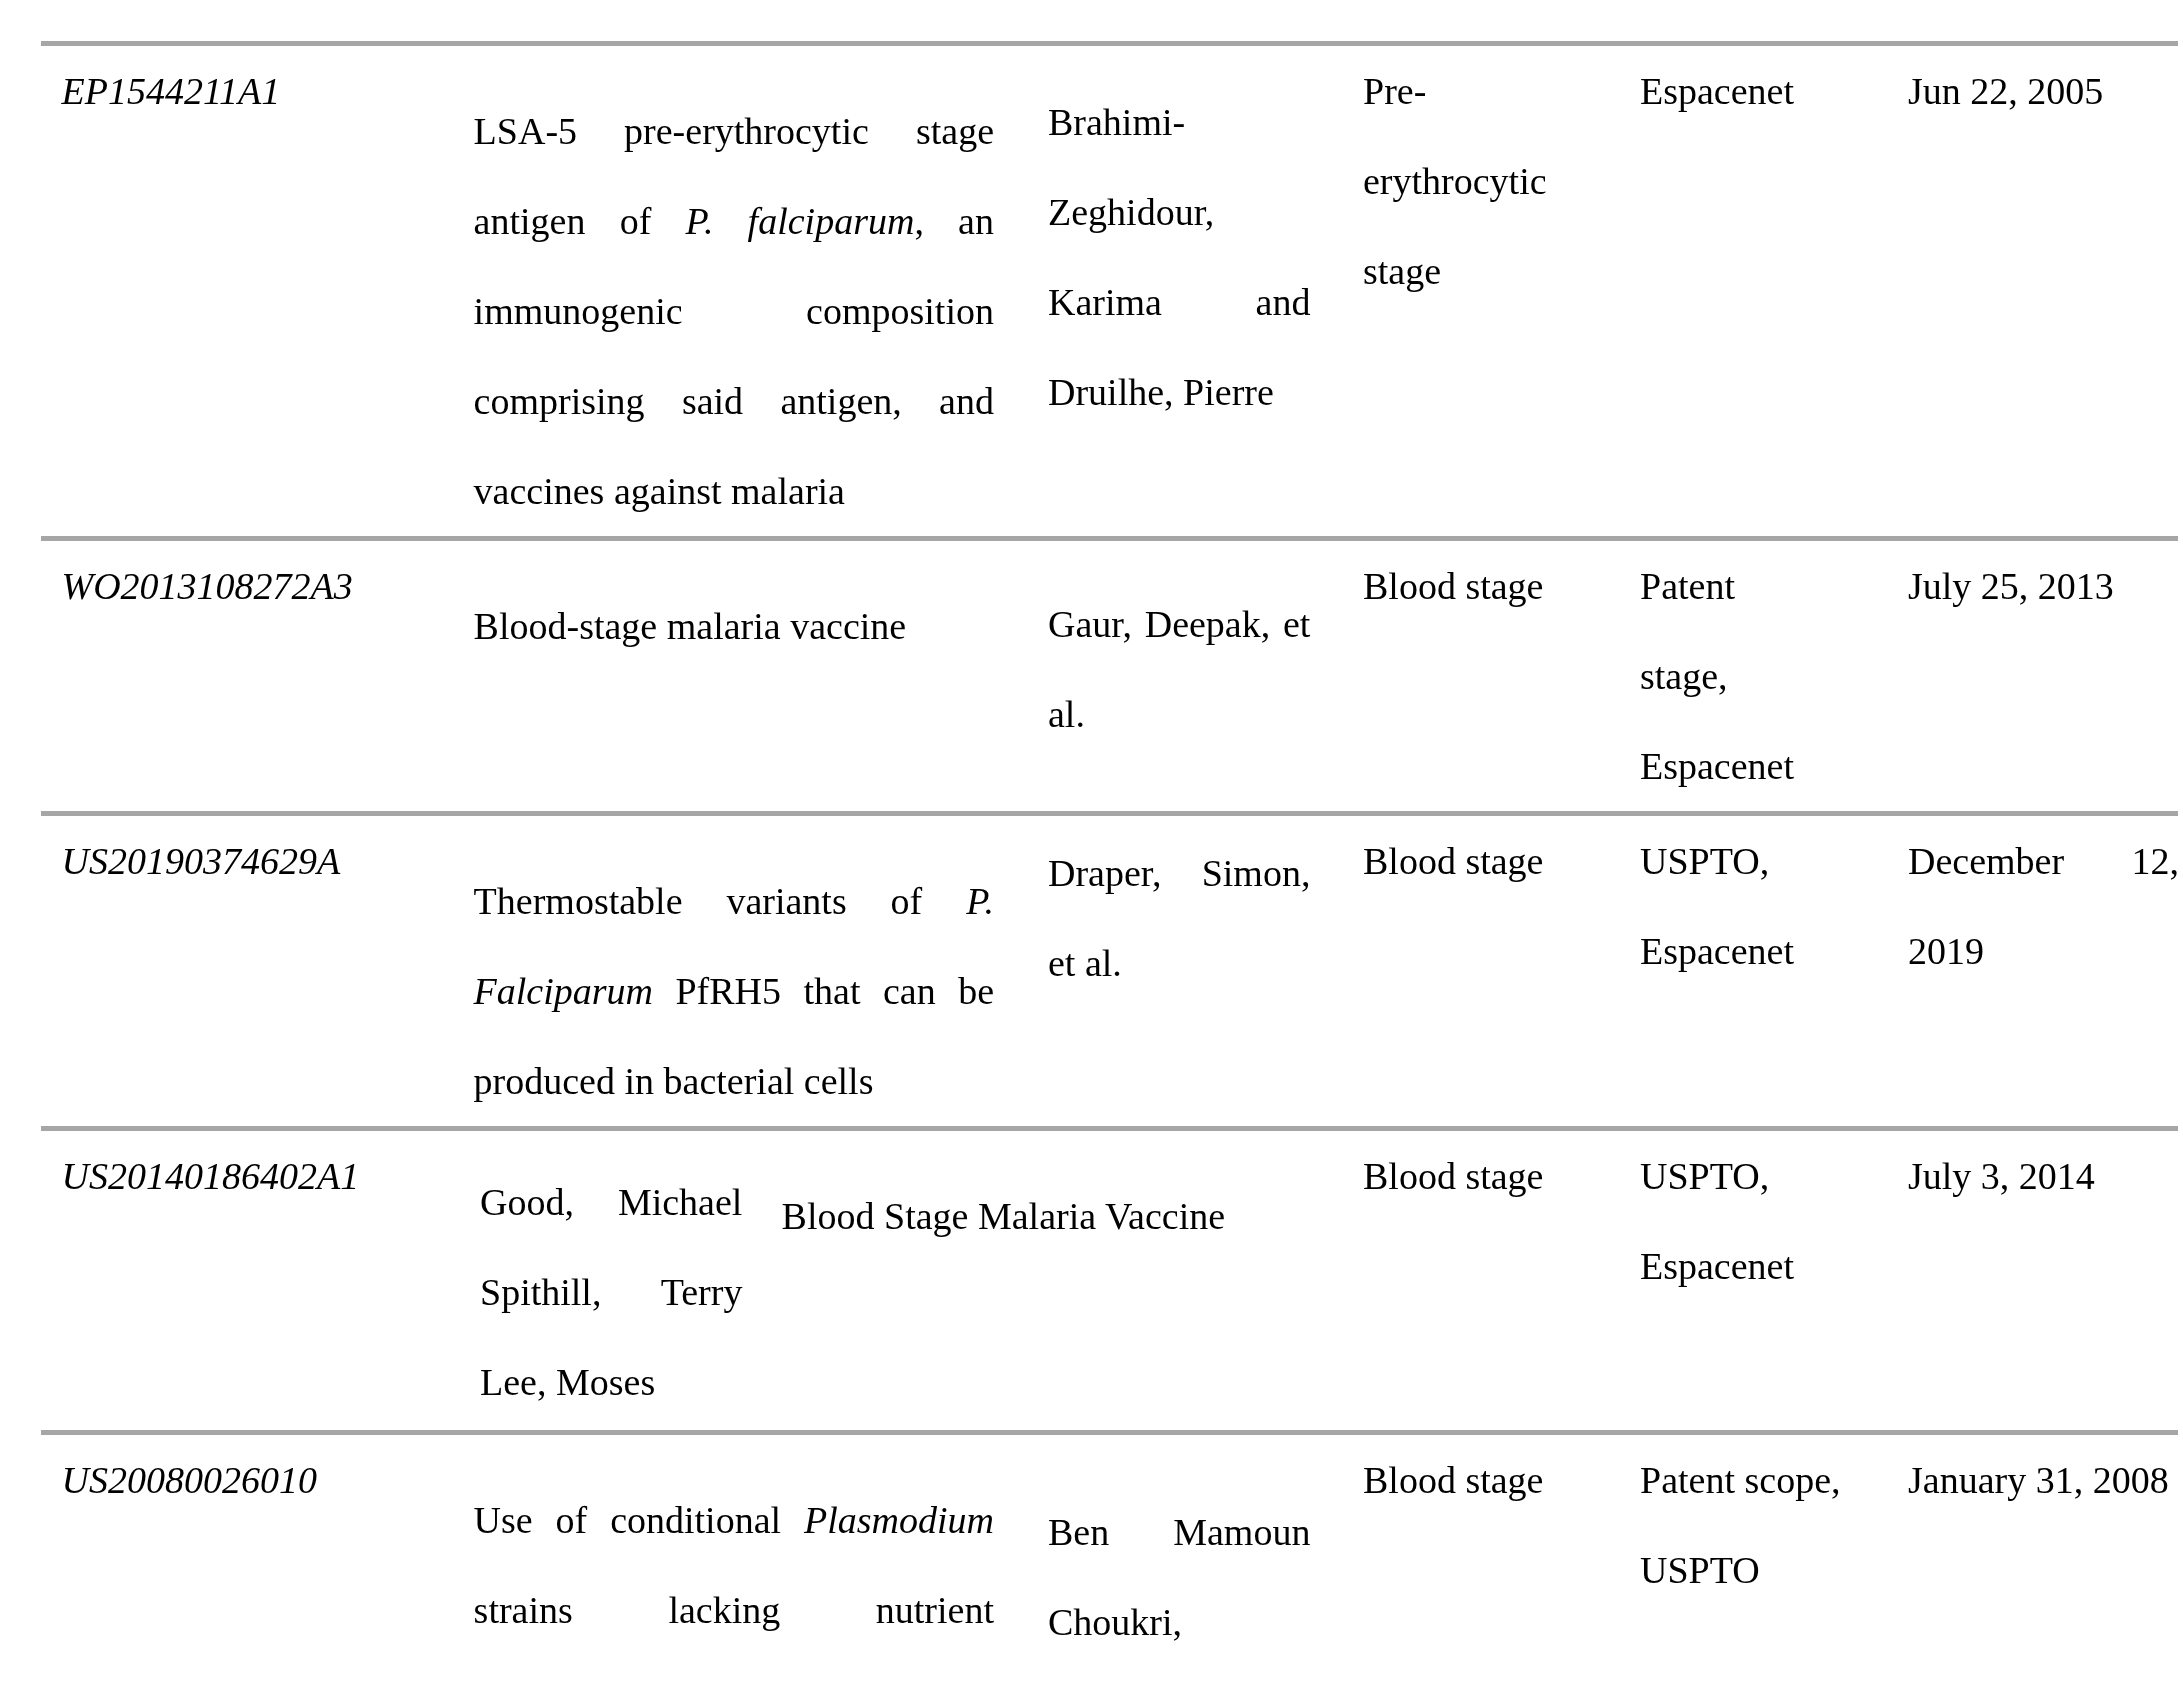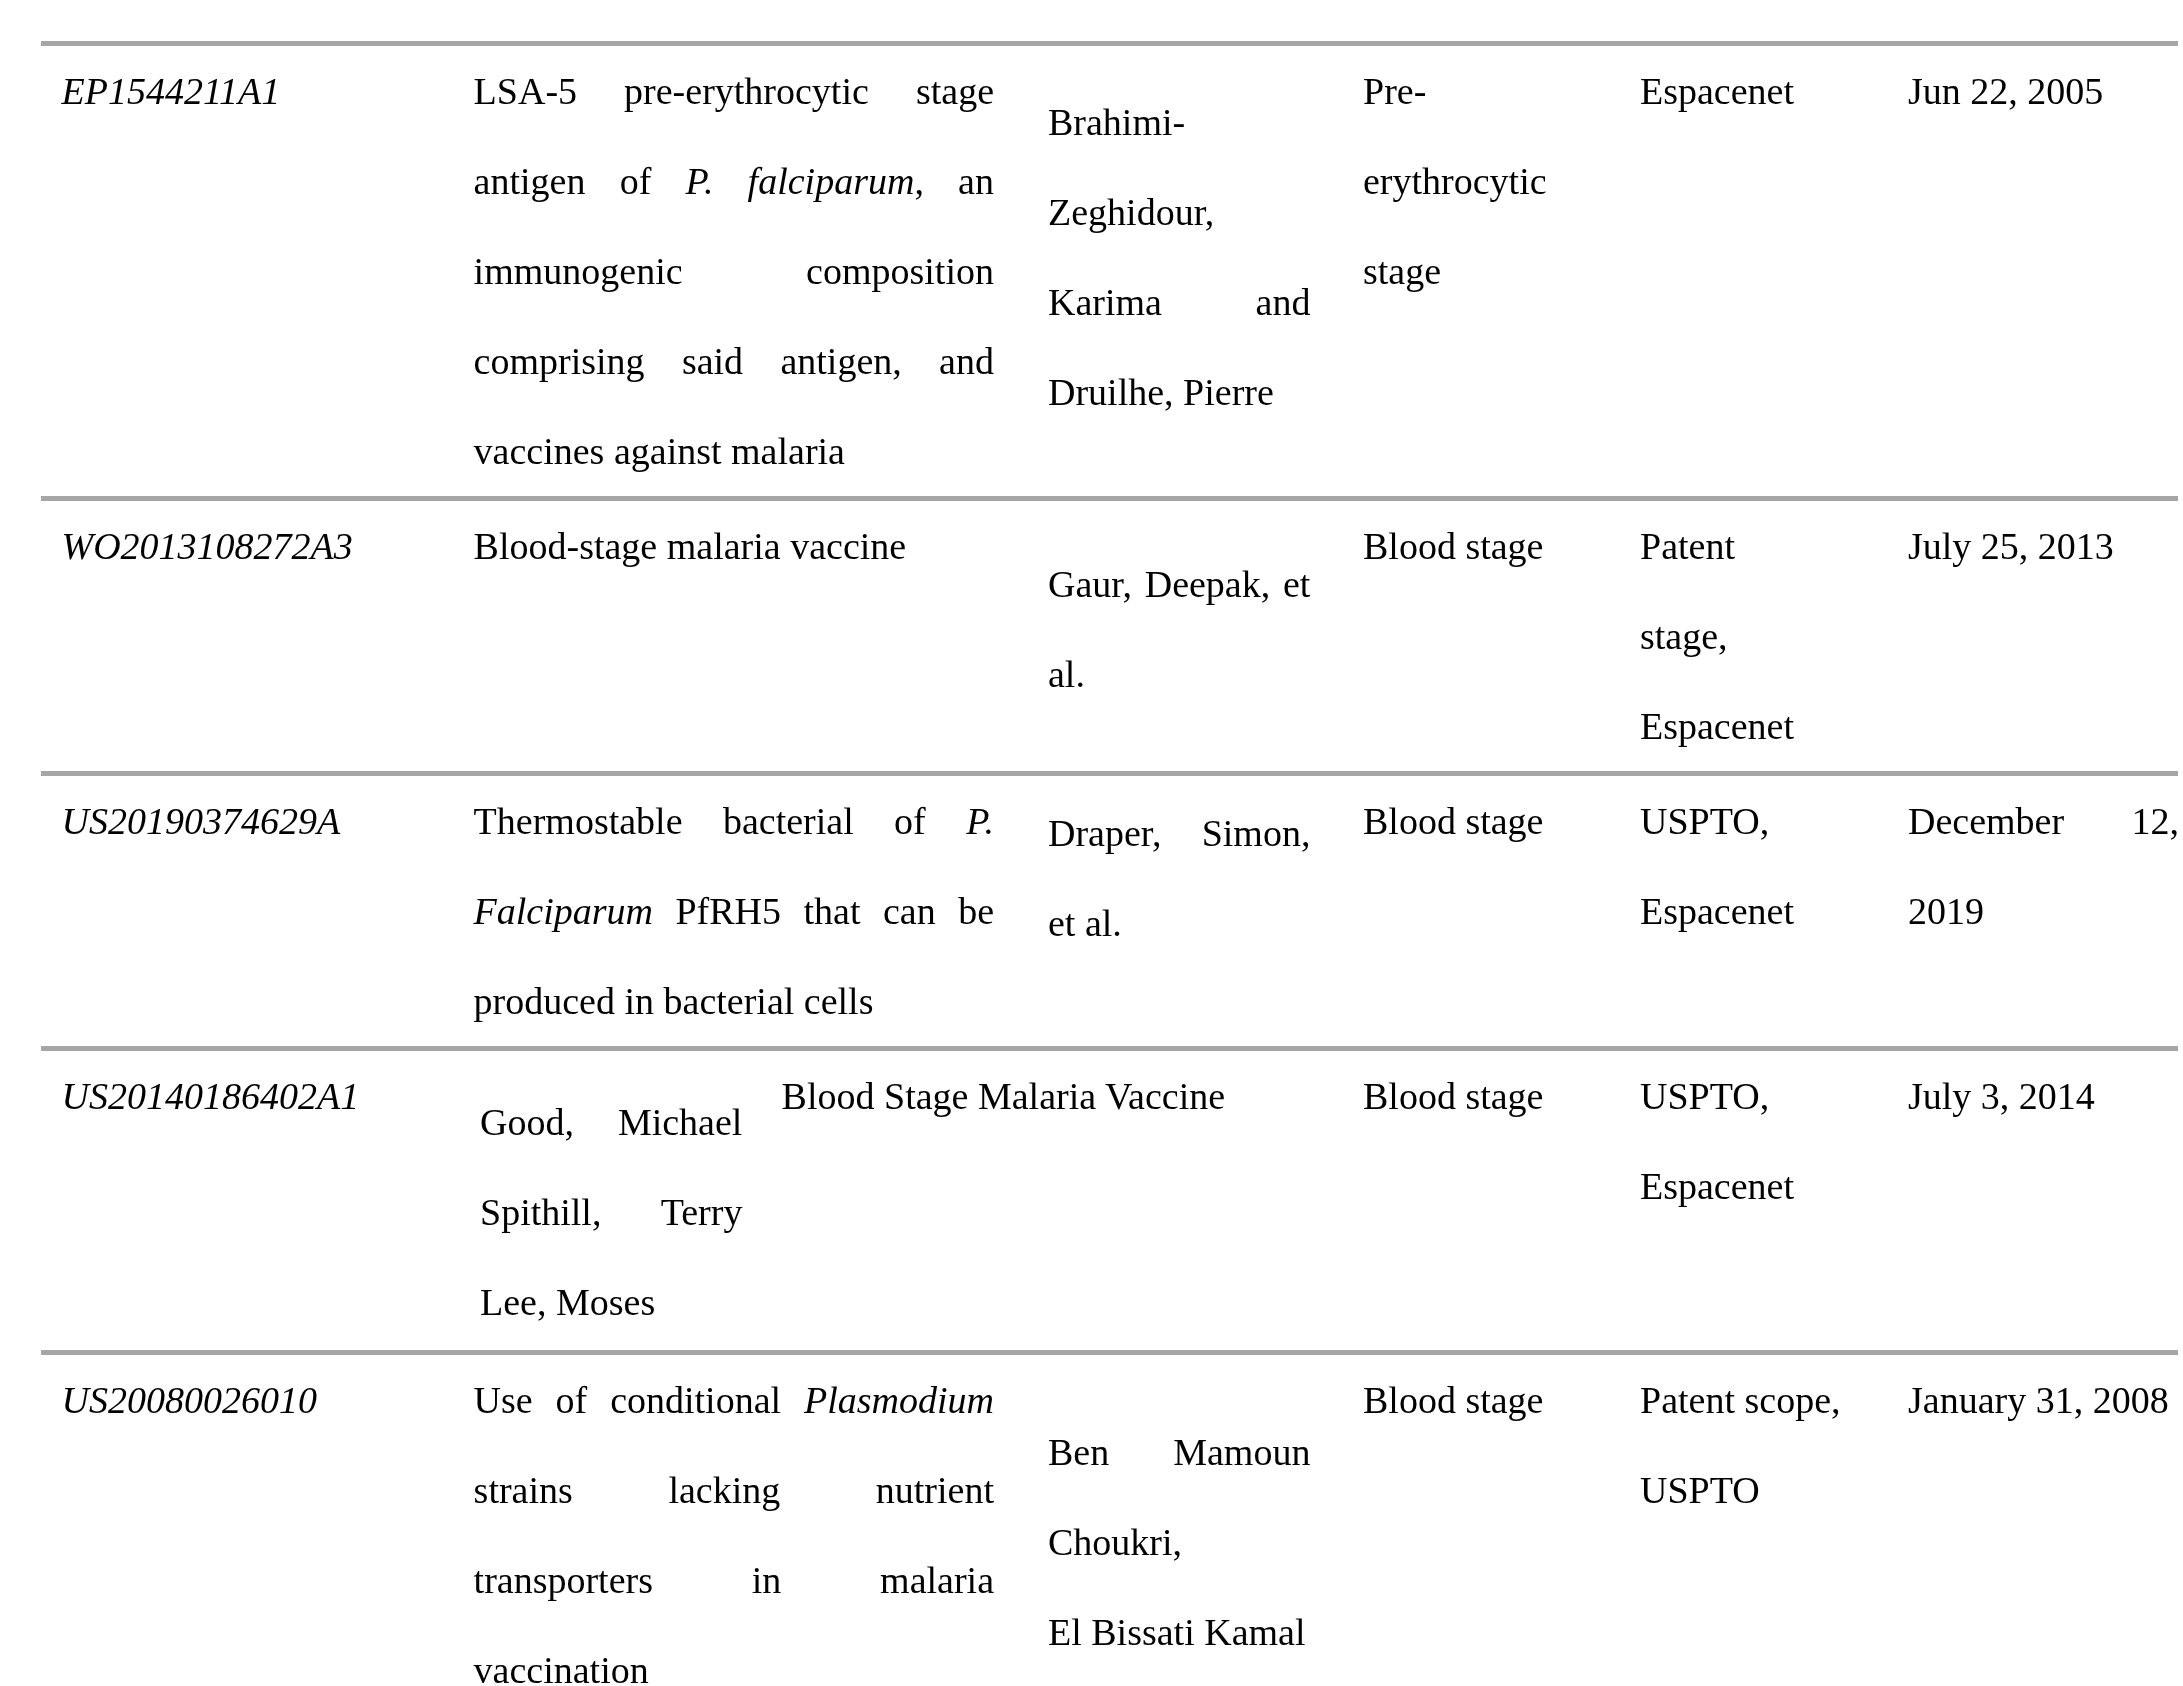--- a/index.html
+++ b/index.html
@@ -19,21 +19,21 @@
     width:2137px;
     border-top:5.2px solid #a6a6a6;
   }
   .row{
     display:flex;
     align-items:stretch;
     border-bottom:5.2px solid #a6a6a6;
   }
   .c{box-sizing:border-box;flex:0 0 auto;}
   .c1{width:413px;padding-left:20.5px;padding-right:17.5px;font-style:italic;}
-  .c2{width:568px;padding-left:19.6px;padding-right:28px;text-align:justify;}
+  .c2{width:568px;padding-left:19.6px;padding-right:28px;text-align:justify;margin-top:40px;}
   .c3{width:308px;padding-left:26px;padding-right:19.6px;text-align:justify;}
   .c4{width:262px;padding-left:33px;padding-right:24px;}
   .c5{width:279px;padding-left:48px;padding-right:0;}
   .c6{width:308px;padding-left:37px;padding-right:0;text-align:justify;}
   .it{font-style:italic;}
   .row:nth-child(1){min-height:450px;}
   .row:nth-child(2){min-height:270px;}
   .row:nth-child(3){min-height:270px;}
   .row:nth-child(4){min-height:299px;}
   .row:nth-child(5){min-height:393px;border-bottom:none;}
@@ -62,21 +62,21 @@
     <div class="c c4">Blood stage</div>
     <div class="c c5">
         <div>Patent</div>
         <div>stage,</div>
         <div>Espacenet</div>
       </div>
     <div class="c c6">July 25, 2013</div>
   </div>
   <div class="row">
     <div class="c c1">US20190374629A</div>
-    <div class="c c2"><span>Thermostable bacterial of </span><span class="it">P. Falciparum</span><span> PfRH5 that can be produced in bacterial cells</span></div>
+    <div class="c c2"><span>Thermostable variants of </span><span class="it">P. Falciparum</span><span> PfRH5 that can be produced in bacterial cells</span></div>
     <div class="c c3">Draper, Simon, et al.</div>
     <div class="c c4">Blood stage</div>
     <div class="c c5">
         <div>USPTO,</div>
         <div>Espacenet</div>
       </div>
     <div class="c c6">December 12, 2019</div>
   </div>
   <div class="row">
     <div class="c c1">US20140186402A1</div>

